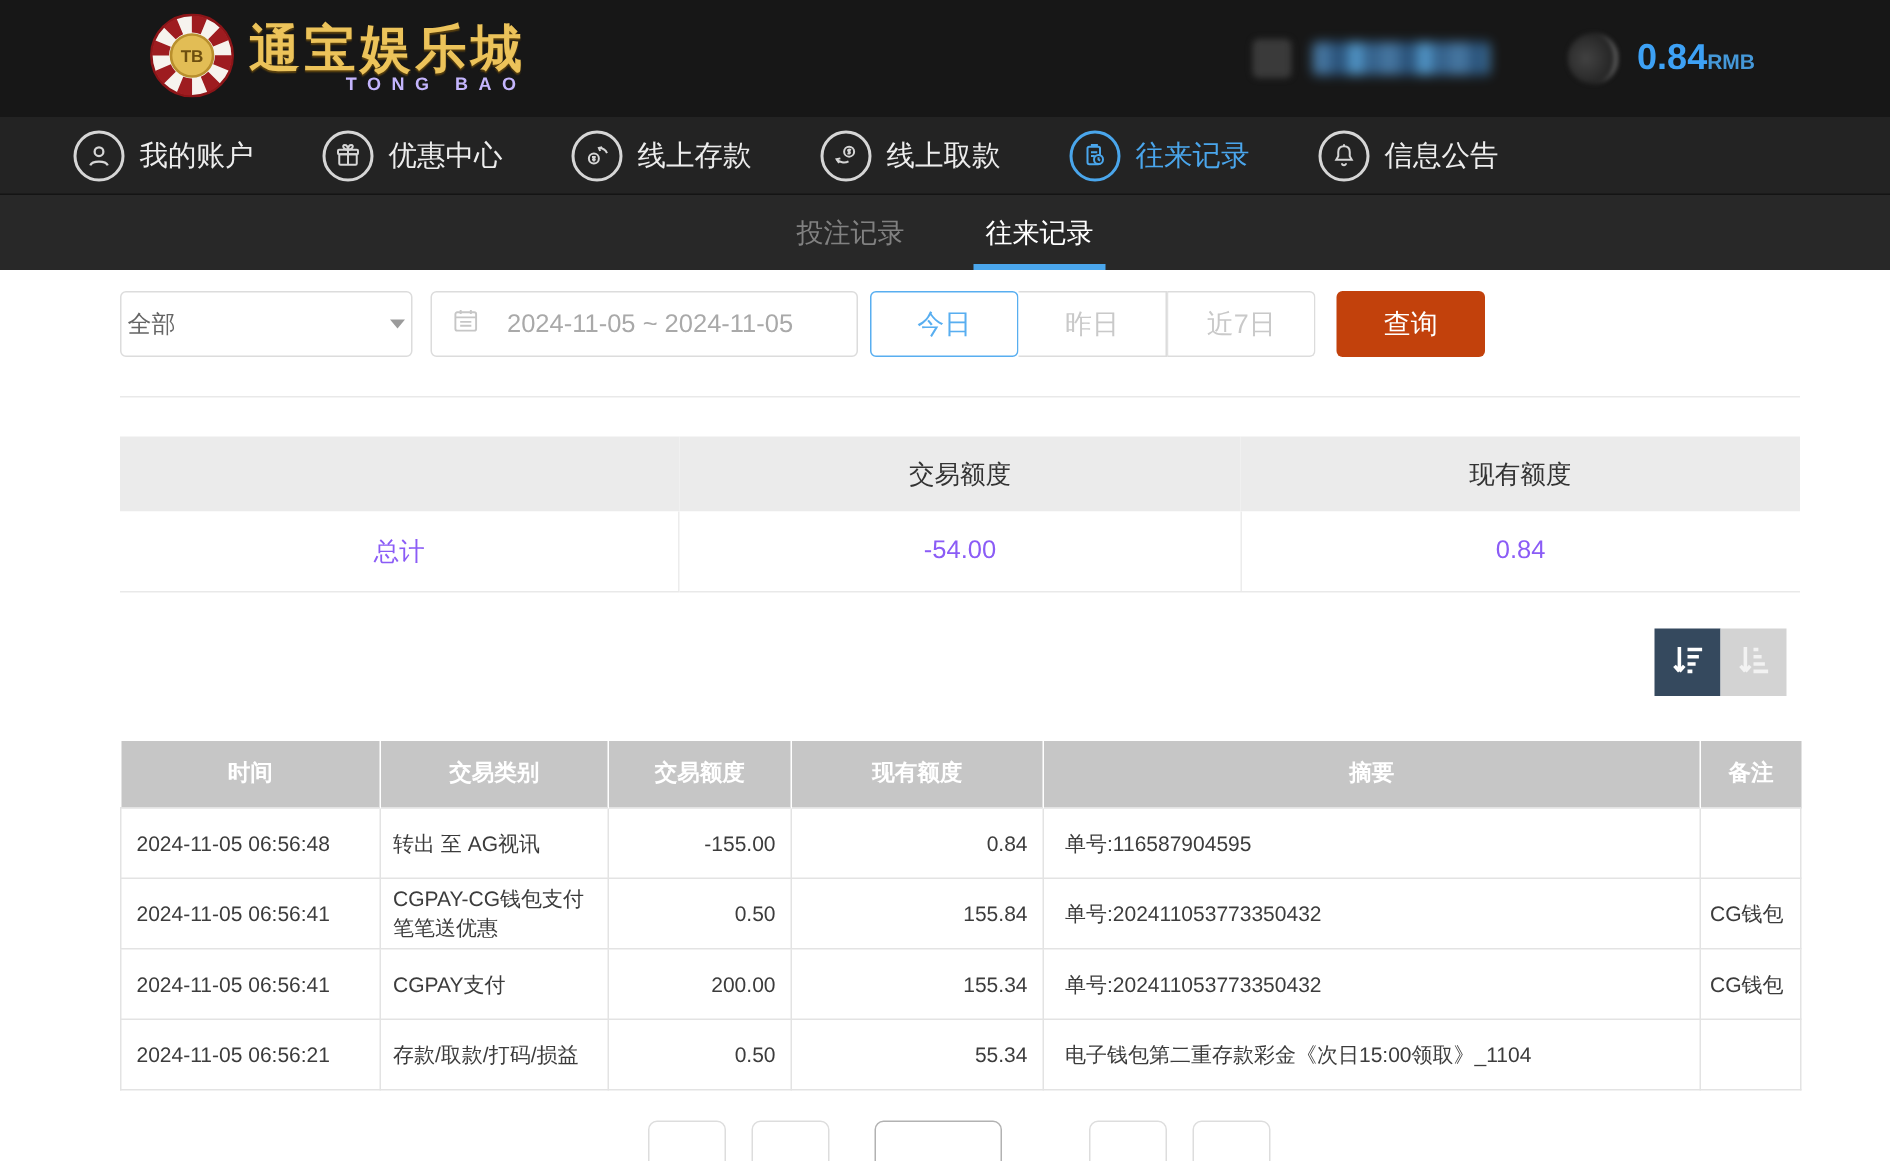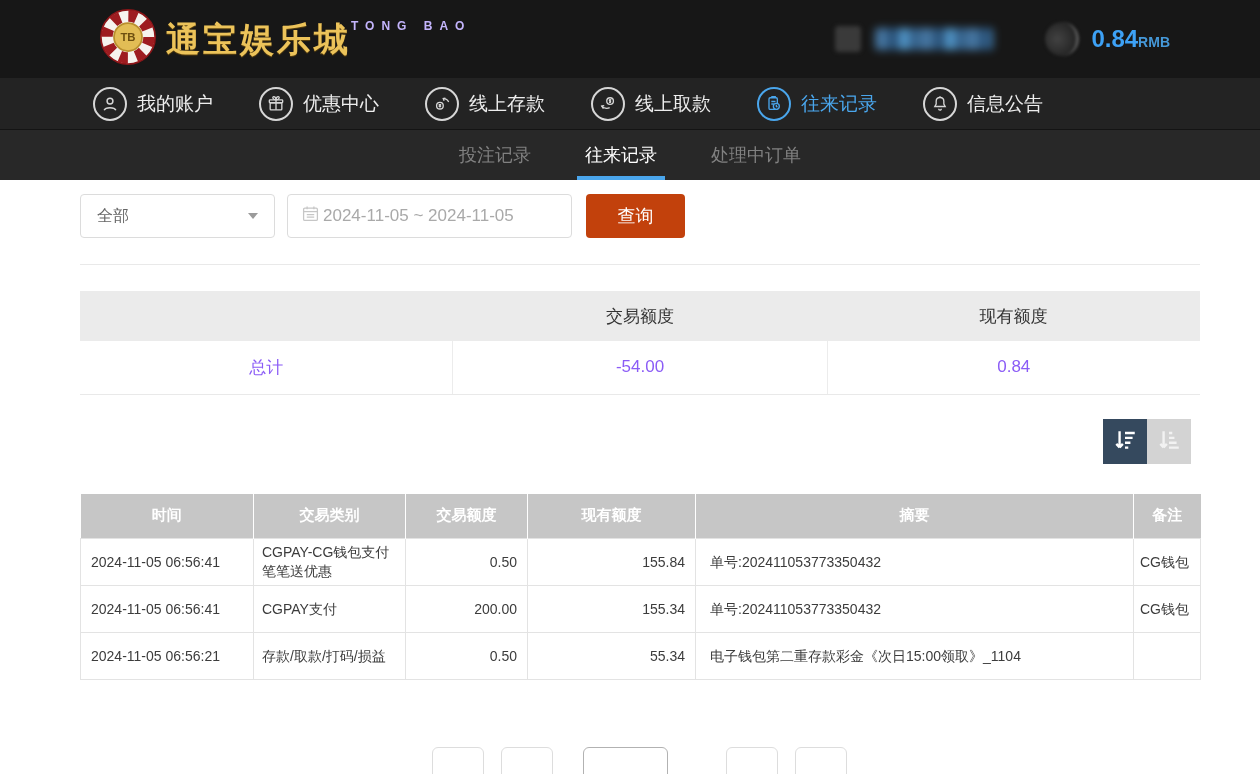--- a/index.html
+++ b/index.html
@@ -3,39 +3,39 @@
 <meta charset="utf-8">
 <style>
   * { box-sizing: border-box; margin: 0; padding: 0; }
   body { width: 1260px; height: 774px; overflow: hidden; background: #fff;
          font-family: "Liberation Sans", "DejaVu Sans", sans-serif; }
   .page { position: relative; width: 1260px; height: 774px; overflow: hidden; background:#fff; }
 
   
   .top-header { height: 78px; background: #171717; display: flex; align-items: center; }
   .logo { margin-left: 100px; display: flex; align-items: center; gap: 10px; cursor: pointer; }
-  .logo-text { display: flex; flex-direction: row; }
+  .logo-text { display: flex; flex-direction: column; }
   .logo-cn { font-size: 34px; font-weight: bold; color: #ecc35a; letter-spacing: 3px;
              text-shadow: 0 1px 1px #5d430e; line-height: 36px; }
   .logo-en { font-size: 12px; font-weight: bold; color: #c4b5fd; letter-spacing: 7px;
              text-align: right; margin-top: -2px; }
   .header-right { margin-left: auto; margin-right: 90px; display: flex; align-items: center; }
   .avatar-blur { width: 26px; height: 26px; border-radius: 4px; background: #3a3a3a; filter: blur(2px); }
   .username-blur { width: 118px; height: 22px; margin-left: 14px; border-radius: 3px; opacity: .9;
     background: repeating-linear-gradient(90deg,#4a7fae 0 12px,#2e5b86 12px 24px,#56a0d6 24px 34px,#3a6c9a 34px 46px);
     filter: blur(4px); }
   .coin-blur { width: 34px; height: 34px; margin-left: 52px; border-radius: 50%;
     background: radial-gradient(circle at 40% 50%, #424242, #262626 70%);
     border-right: 3px solid #5a5a5a; filter: blur(1.5px); }
   .balance { margin-left: 12px; color: #3da1f5; font-size: 24px; font-weight: bold; white-space: nowrap; }
   .balance .cur { font-size: 14px; margin-left: 0; color: #4598d8; }
 
   
   .nav { height: 52px; background: #232323; border-bottom: 1px solid #141414;
-         display: flex; align-items: center; padding-left: 93px; gap: 46px; text-align: center; }
+         display: flex; align-items: center; padding-left: 49px; gap: 46px; text-align: center; }
   .nav-item { display: flex; align-items: center; gap: 10px; color: #ededed;
               font-size: 19px; font-weight: 500; cursor: pointer; white-space: nowrap; }
   .nav-icon { width: 34px; height: 34px; border: 2px solid #d6d6d6; border-radius: 50%;
               display: flex; align-items: center; justify-content: center; flex: none; }
   .nav-icon svg { stroke: #d6d6d6; }
   .nav-item.active { color: #4aa6ec; }
   .nav-item.active .nav-icon { border-color: #4aa6ec; }
   .nav-item.active .nav-icon svg { stroke: #4aa6ec; }
 
   
@@ -44,26 +44,26 @@
             font-size: 18px; position: relative; cursor: pointer; }
   .subtab.active { color: #ffffff; }
   .subtab.active::after { content: ""; position: absolute; left: 0; right: 0; bottom: 0;
                           height: 4px; background: #4aa6ec; }
 
   
   .content { width: 1120px; margin-left: 80px; }
 
   .filter-row { margin-top: 14px; display: flex; align-items: center; }
   .select-box { width: 195px; height: 44px; border: 1px solid #dcdcdc; border-radius: 4px;
-                display: flex; align-items: center; padding: 0 16px; color: #666;
+                display: flex; align-items: center; padding: 0 4px; color: #666;
                 font-size: 16px; cursor: pointer; background: #fff; }
   .caret { margin-left: auto; width: 0; height: 0; border-left: 5px solid transparent;
            border-right: 5px solid transparent; border-top: 6px solid #9b9b9b; }
   .date-box { width: 285px; height: 44px; margin-left: 12px; border: 1px solid #dcdcdc;
-              border-radius: 4px; display: flex; align-items: center; gap: 4px;
+              border-radius: 4px; display: flex; align-items: center; gap: 19px;
               padding: 0 14px; color: #a9a9a9; font-size: 17px; cursor: pointer; background: #fff; }
   .quick-group { display: flex; margin-left: 8px; }
   .quick { width: 99px; height: 44px; display: flex; align-items: center; justify-content: center;
            font-size: 18px; color: #c9c9c9; background: #fff; border: 1px solid #dcdcdc;
            border-left: none; cursor: pointer; }
   .quick.active { border: 1px solid #58aef0; color: #58aef0; border-radius: 4px; }
   .quick:last-child { border-radius: 0 4px 4px 0; border-left: 1px solid #e2e2e2; }
   .search-btn { width: 99px; height: 44px; margin-left: 14px; background: #c2410c; color: #fff;
                 font-size: 18px; border: none; border-radius: 4px; cursor: pointer; }
 
@@ -199,42 +199,50 @@
     </div>
   </div>
 
   <div class="subnav">
     <div class="subtab">
       <span>投注记录</span>
     </div>
     <div class="subtab active">
       <span>往来记录</span>
     </div>
-    <div class="subtab">
-      <span>处理中订单</span>
-    </div>
   </div>
 
   <div class="content">
 
     <div class="filter-row">
       <div class="select-box">
         <span>全部</span>
         <span class="caret"></span>
       </div>
       <div class="date-box">
         <span>
           <svg viewBox="0 0 16 16" width="17" height="17" fill="none" stroke="#c6c6c6" stroke-width="1.2">
             <rect x="1.5" y="3" width="13" height="11.5" rx="1.2"></rect>
               <path d="M1.5 6.2h13"></path>
             <path d="M4.8 1.5v2.6M11.2 1.5v2.6"></path>
               <path d="M4.5 9h7M4.5 11.5h7"></path>
           </svg>
         </span>
         <span>2024-11-05 ~ 2024-11-05</span>
+      </div>
+      <div class="quick-group">
+        <div class="quick active">
+          <span>今日</span>
+        </div>
+        <div class="quick">
+          <span>昨日</span>
+        </div>
+        <div class="quick">
+          <span>近7日</span>
+        </div>
       </div>
       <button class="search-btn">查询</button>
     </div>
 
     <div class="divider"></div>
 
     <table class="summary">
       <thead>
         <tr>
           <td style="width:33.3%"></td>
@@ -284,20 +292,28 @@
           <th>时间</th>
           <th>交易类别</th>
           <th>交易额度</th>
           <th>现有额度</th>
           <th>摘要</th>
           <th>备注</th>
         </tr>
       </thead>
       <tbody>
         <tr>
+          <td class="td-time">2024-11-05 06:56:48</td>
+          <td class="td-type">转出 至 AG视讯</td>
+          <td class="td-amount">-155.00</td>
+          <td class="td-balance">0.84</td>
+          <td class="td-summary">单号:116587904595</td>
+          <td class="td-note"></td>
+        </tr>
+        <tr>
           <td class="td-time">2024-11-05 06:56:41</td>
           <td class="td-type">CGPAY-CG钱包支付笔笔送优惠</td>
           <td class="td-amount">0.50</td>
           <td class="td-balance">155.84</td>
           <td class="td-summary">单号:202411053773350432</td>
           <td class="td-note">CG钱包</td>
         </tr>
         <tr>
           <td class="td-time">2024-11-05 06:56:41</td>
           <td class="td-type">CGPAY支付</td>

